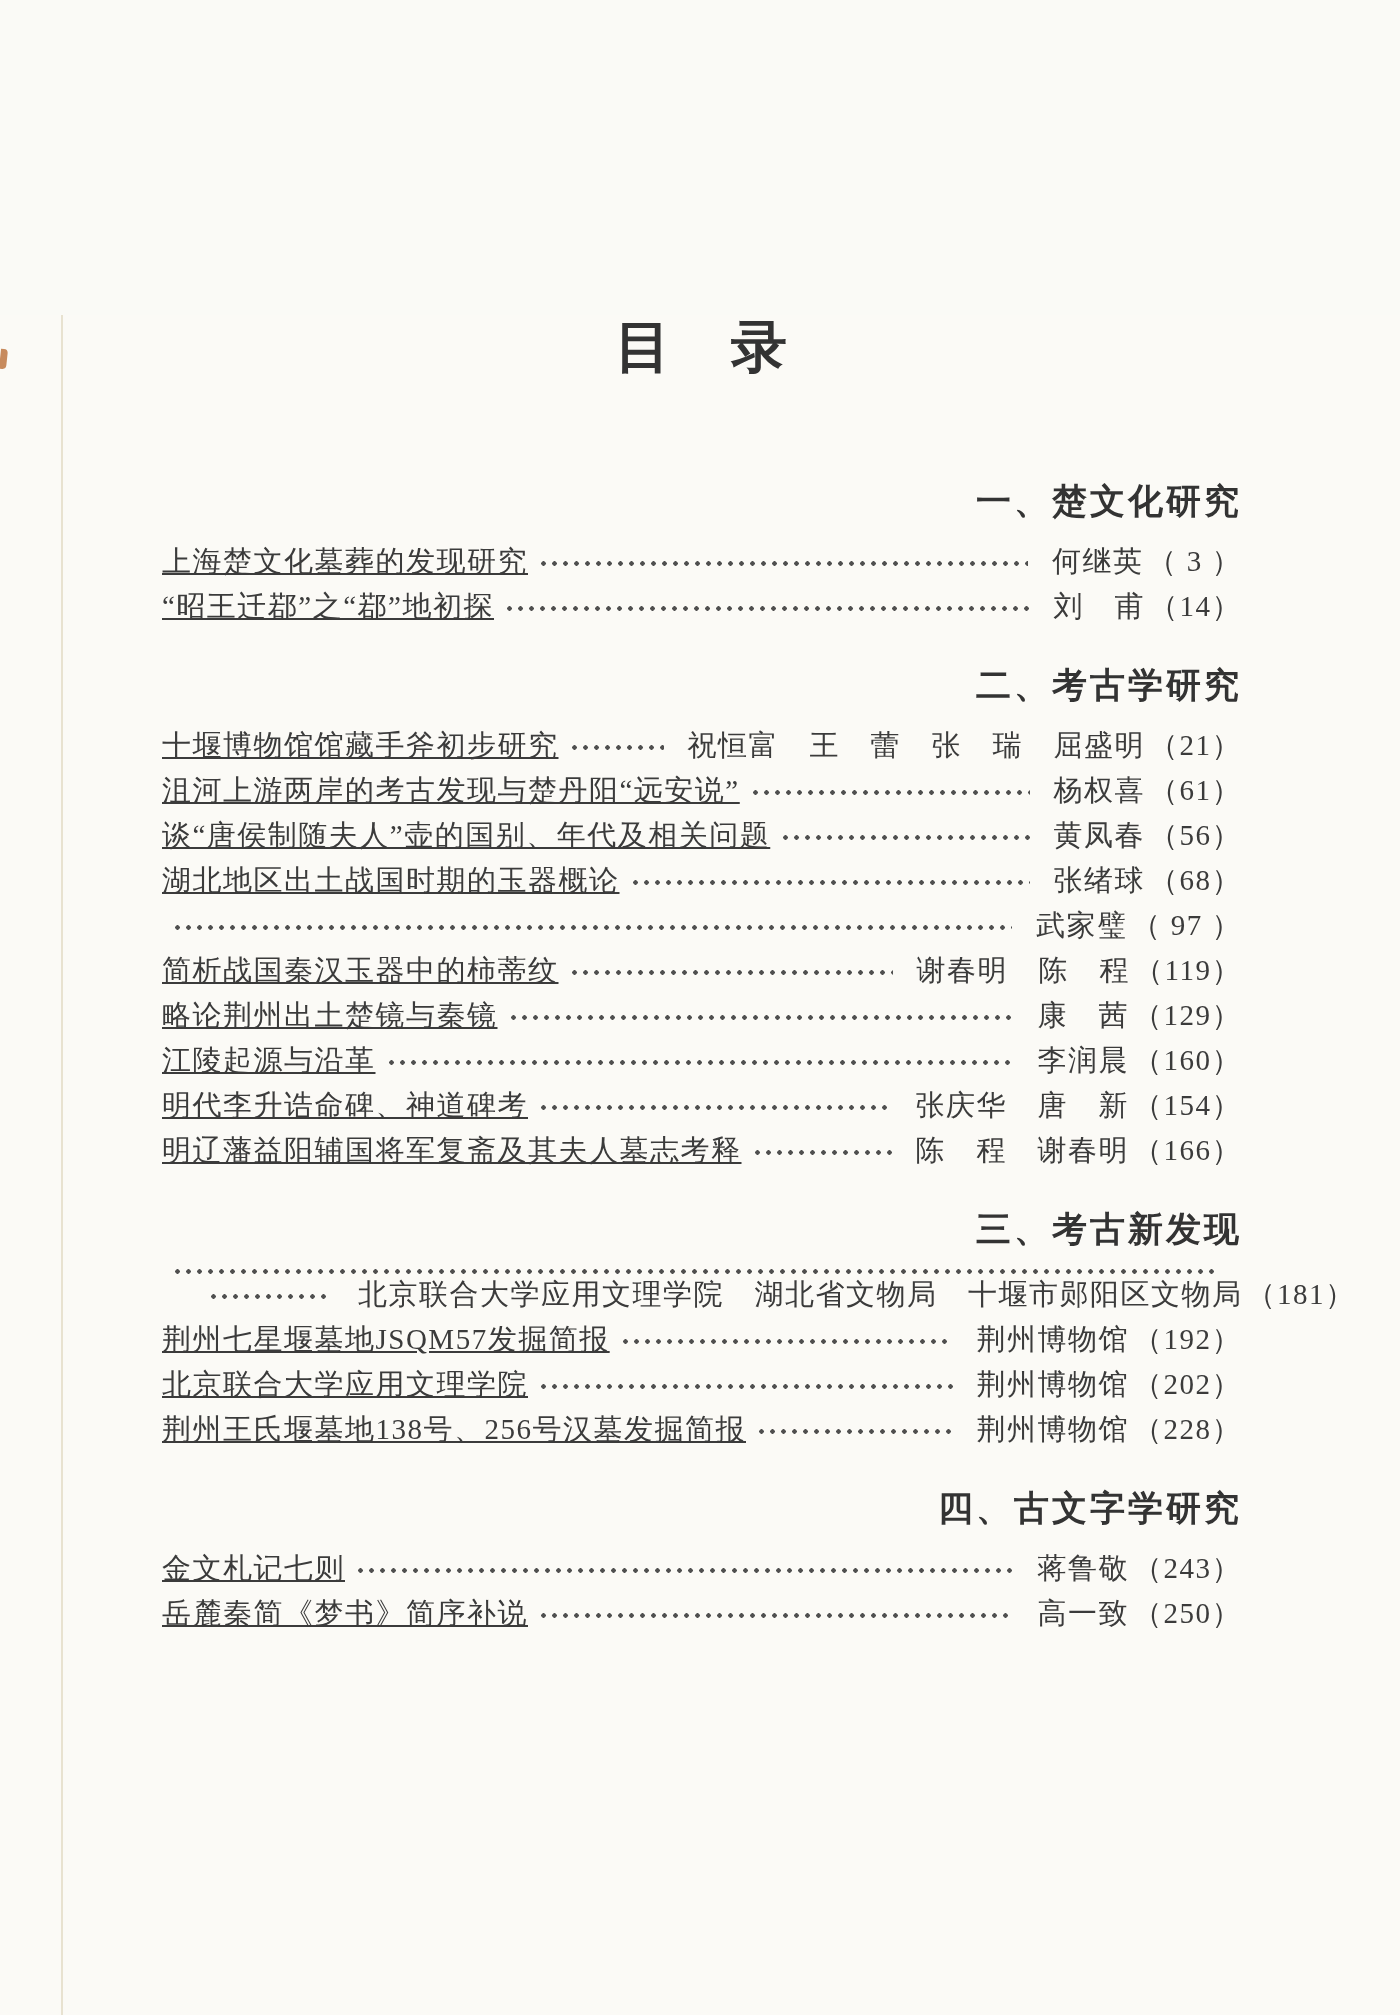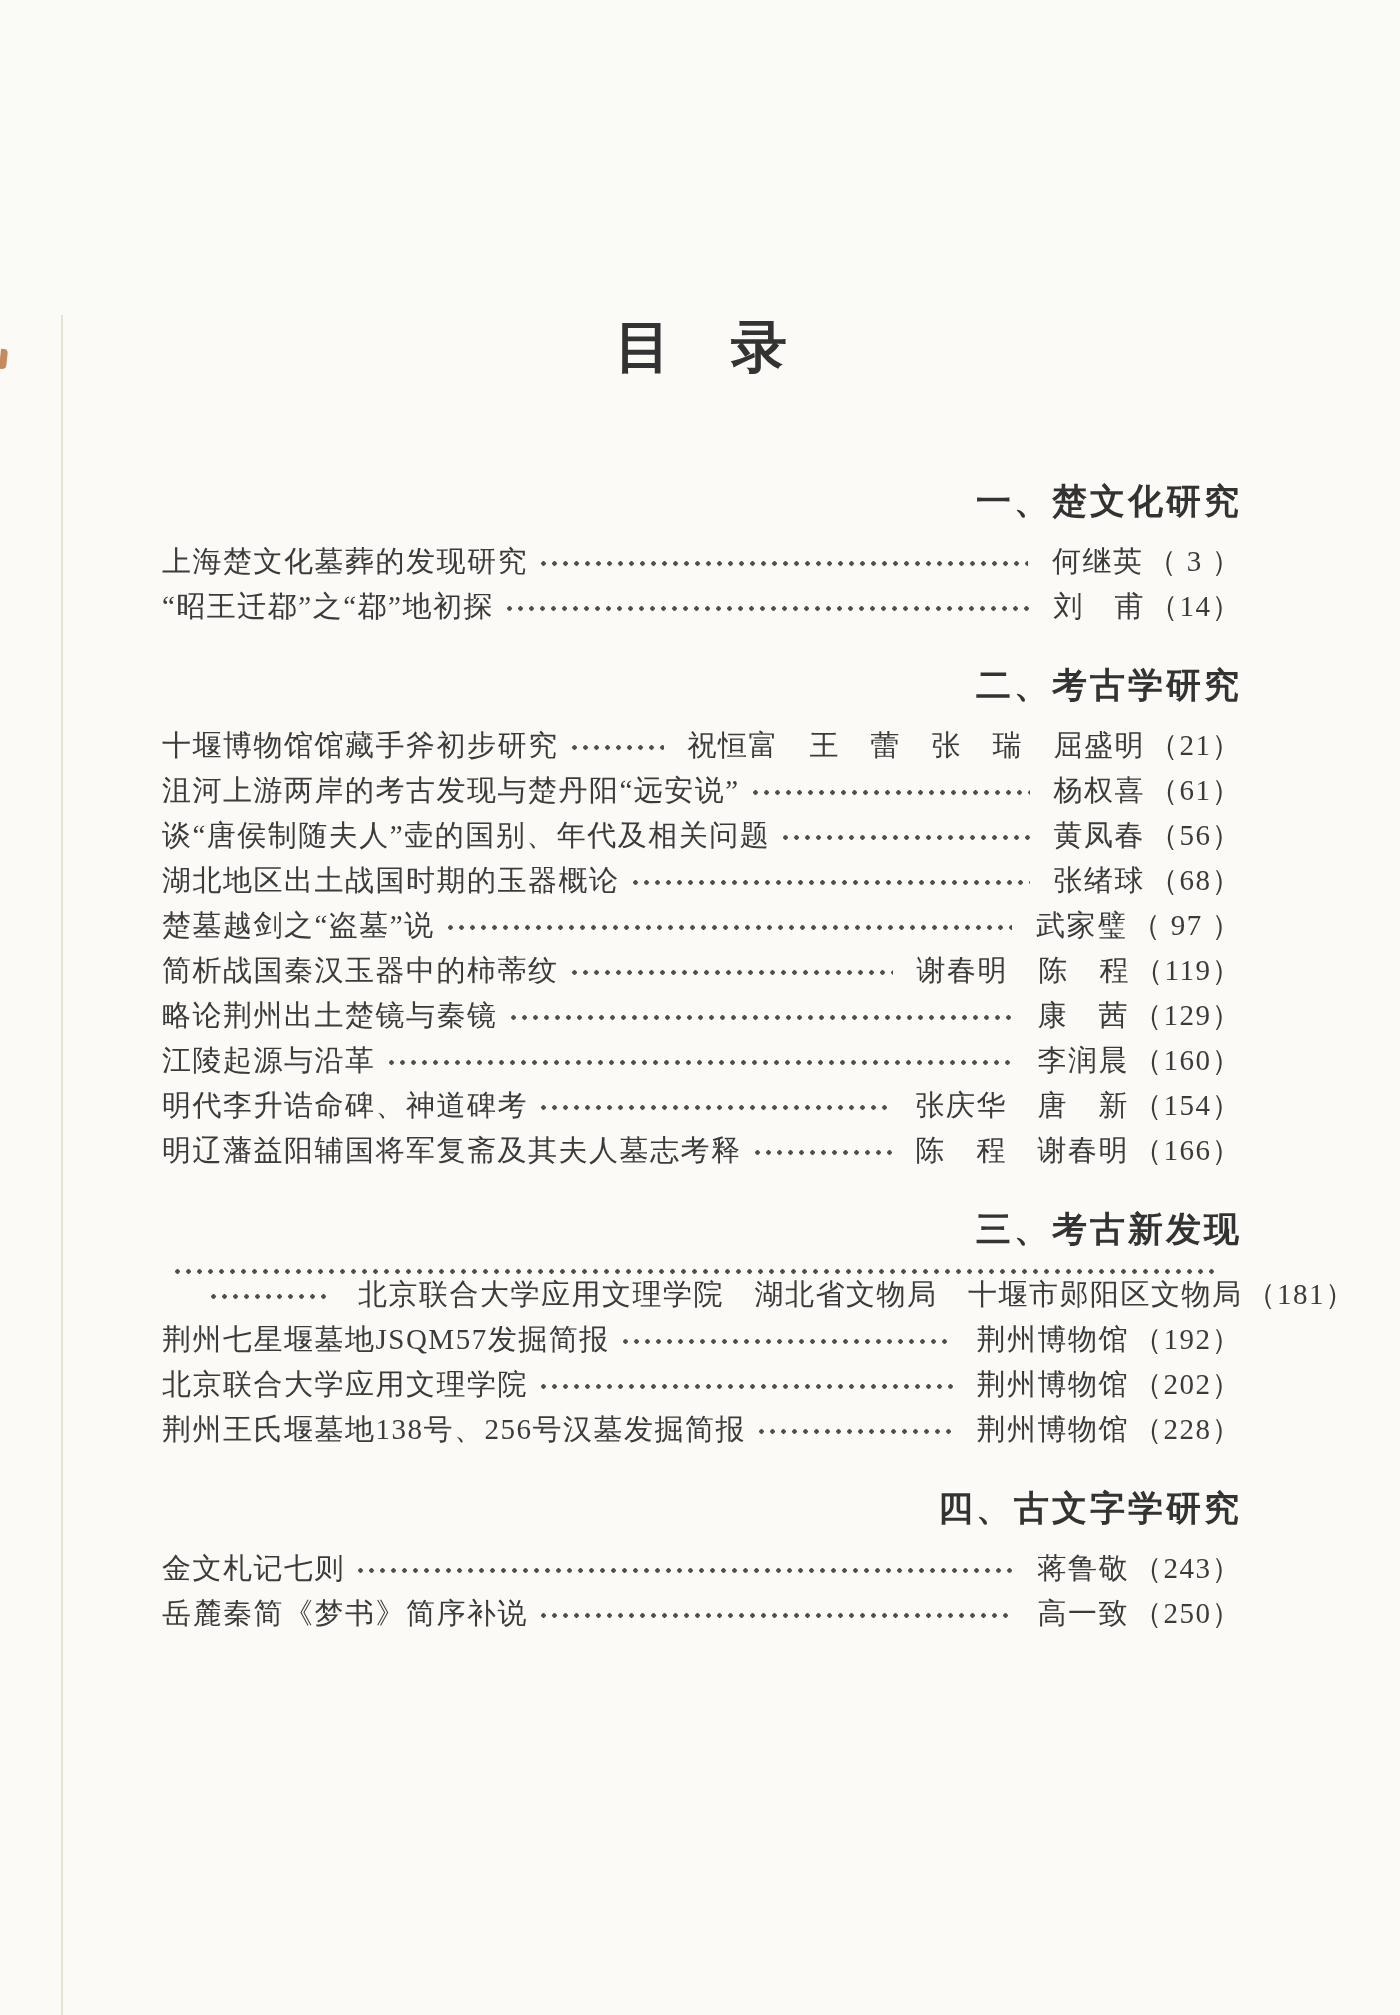--- a/index.html
+++ b/index.html
@@ -47,21 +47,21 @@
     color:#333;
     margin:34px 0 14px;
   }
   .toc-section:first-child .section-heading{margin-top:100px;}
   .toc-row{
     display:flex;
     align-items:baseline;
     font-size:29px;line-height:45px;
     letter-spacing:1.5px;
   }
-  .entry-title{flex:0 0 auto;white-space:pre;}
+  .entry-title{flex:0 0 auto;white-space:pre;text-decoration:underline;}
   .entry-authors{flex:0 0 auto;white-space:pre;margin-right:4px;}
   .entry-page{flex:0 0 auto;white-space:pre;}
   .leader{
     flex:1 1 auto;
     min-width:24px;
     height:5px;
     align-self:center;
     background-image:radial-gradient(circle,#4f4f4f 2px,rgba(0,0,0,0) 2.5px);
     background-size:11px 5px;
     background-repeat:repeat-x;
@@ -121,21 +121,20 @@
             <span class="entry-authors">黄凤春</span>
             <span class="entry-page">（56）</span>
           </div>
           <div class="toc-row">
             <span class="entry-title">湖北地区出土战国时期的玉器概论</span>
             <span class="leader"></span>
             <span class="entry-authors">张绪球</span>
             <span class="entry-page">（68）</span>
           </div>
           <div class="toc-row">
-            <span class="entry-title">楚墓越剑之“盗墓”说</span>
             <span class="leader"></span>
             <span class="entry-authors">武家璧</span>
             <span class="entry-page">（ 97 ）</span>
           </div>
           <div class="toc-row">
             <span class="entry-title">简析战国秦汉玉器中的柿蒂纹</span>
             <span class="leader"></span>
             <span class="entry-authors">谢春明　陈　程</span>
             <span class="entry-page">（119）</span>
           </div>

